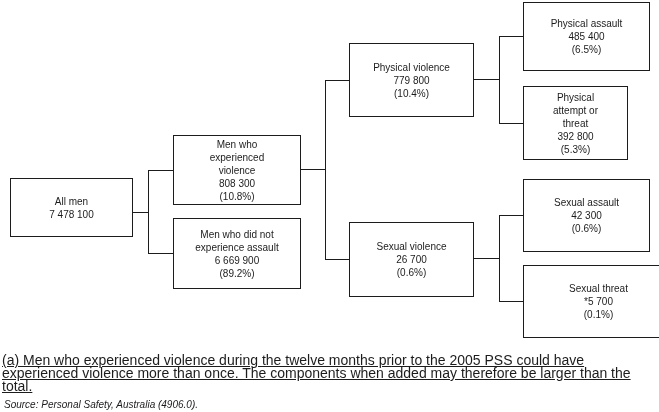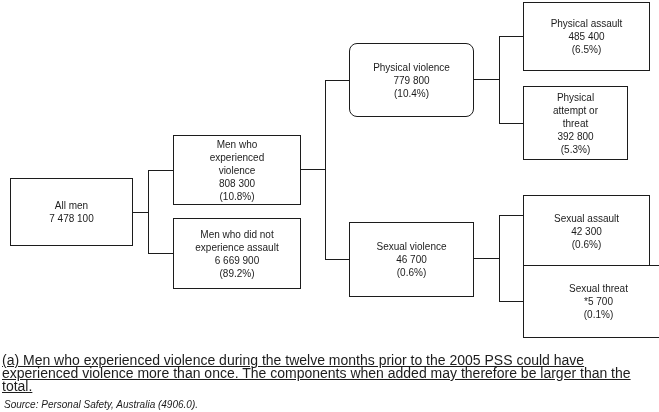--- a/index.html
+++ b/index.html
@@ -57,65 +57,65 @@
     font-style: italic;
     line-height: 13px;
     margin-top: 8px;
   }
 </style>
 </head>
 <body>
 
 <div id="stage">
 
-  <div class="node" style="left:10px; top:178px; width:123px; height:68px;">
+  <div class="node" style="left:10px; top:178px; width:123px; height:59px;">
     <div class="nt">All men</div>
     <div class="nt">7 478 100</div>
   </div>
 
   <div class="node" style="left:173px; top:135px; width:128px; height:70px;">
     <div class="nt">Men who
 experienced violence</div>
     <div class="nt">808 300</div>
     <div class="nt">(10.8%)</div>
   </div>
 
   <div class="node" style="left:173px; top:218px; width:128px; height:71px;">
     <div class="nt">Men who did not
 experience assault</div>
     <div class="nt">6 669 900</div>
     <div class="nt">(89.2%)</div>
   </div>
 
-  <div class="node" style="left:349px; top:43px; width:125px; height:74px;border-radius:8px;">
+  <div class="node" style="left:349px; top:43px; width:125px; height:74px;">
     <div class="nt">Physical violence</div>
     <div class="nt">779 800</div>
     <div class="nt">(10.4%)</div>
   </div>
 
   <div class="node" style="left:349px; top:222px; width:125px; height:75px;">
     <div class="nt">Sexual violence</div>
-    <div class="nt">46 700</div>
+    <div class="nt">26 700</div>
     <div class="nt">(0.6%)</div>
   </div>
 
   <div class="node" style="left:523px; top:2px; width:127px; height:69px;">
     <div class="nt">Physical assault</div>
     <div class="nt">485 400</div>
     <div class="nt">(6.5%)</div>
   </div>
 
   <div class="node" style="left:523px; top:86px; width:105px; height:74px;">
     <div class="nt">Physical attempt or
 threat</div>
     <div class="nt">392 800</div>
     <div class="nt">(5.3%)</div>
   </div>
 
-  <div class="node" style="left:523px; top:195px; width:127px; height:73px;">
+  <div class="node" style="left:523px; top:179px; width:127px; height:73px;">
     <div class="nt">Sexual assault</div>
     <div class="nt">42 300</div>
     <div class="nt">(0.6%)</div>
   </div>
 
   <div class="node" style="left:523px; top:265px; width:151px; height:73px;">
     <div class="nt">Sexual threat</div>
     <div class="nt">*5 700</div>
     <div class="nt">(0.1%)</div>
   </div>

